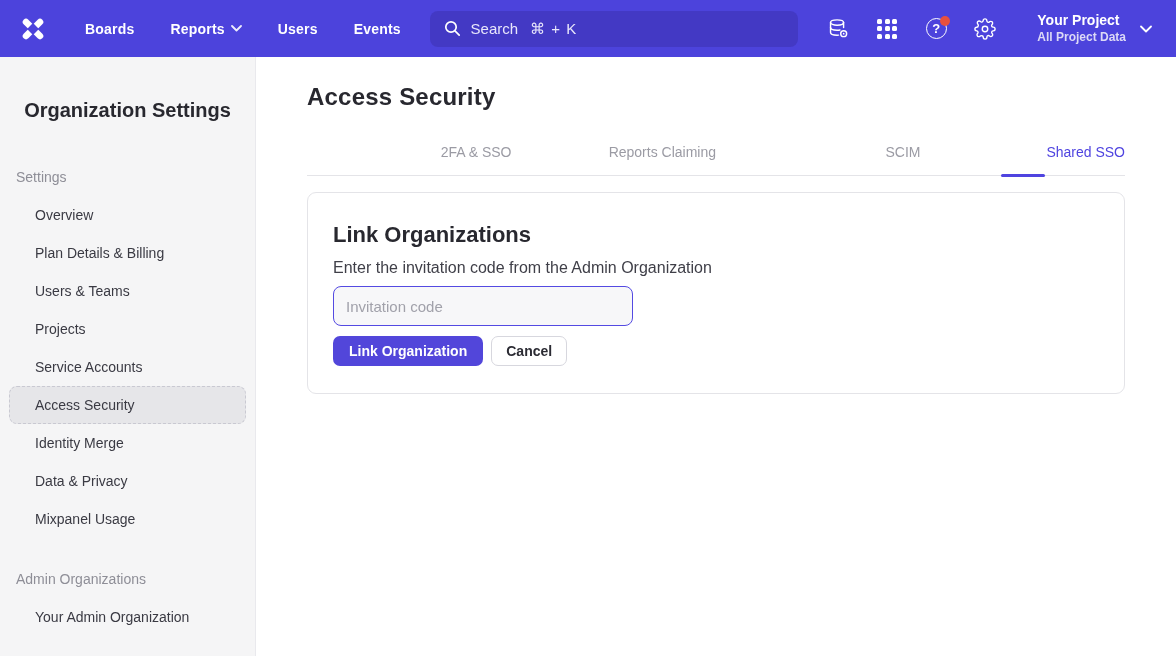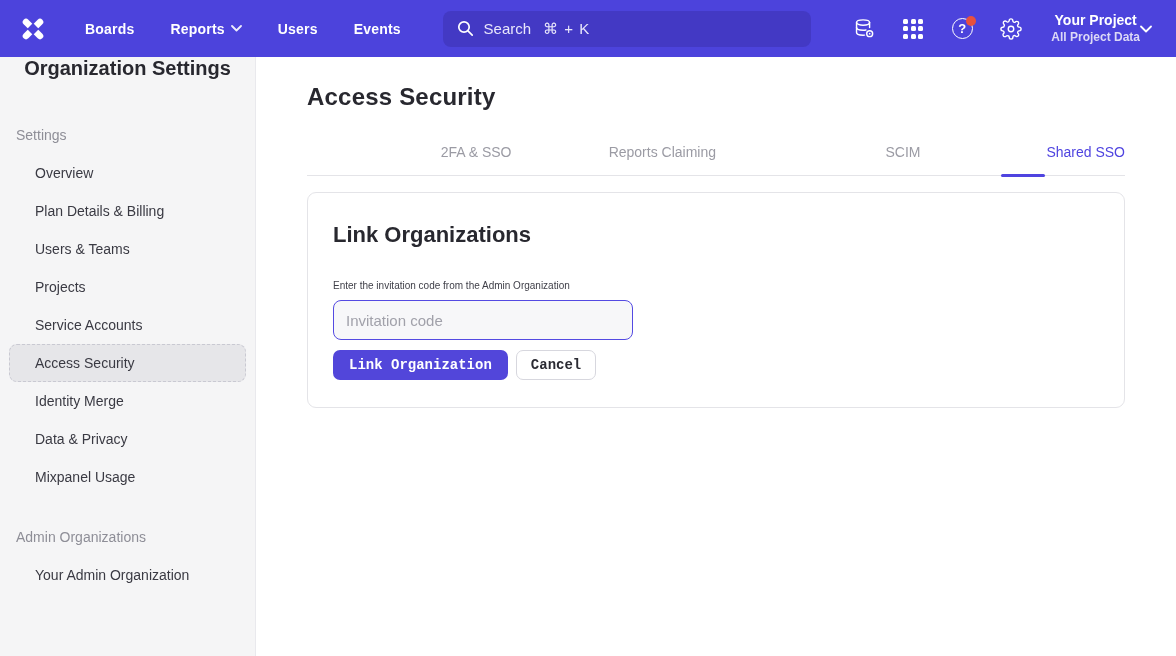--- a/index.html
+++ b/index.html
@@ -21,30 +21,30 @@
     display:flex; align-items:center; gap:10px; padding:0 14px; cursor:text;
     color:#e8e6fb; font-size:15px;
   }
   .searchbox .shortcut { margin-left:2px; letter-spacing:1px; }
   .nav-icons { display:flex; align-items:center; gap:25px; }
   .nav-icon { width:24px; height:24px; position:relative; display:flex; align-items:center; justify-content:center; cursor:pointer; }
   .grid-icon { display:grid; grid-template-columns:repeat(3,5px); grid-template-rows:repeat(3,5px); gap:2.5px; }
   .grid-icon i { background:#fff; border-radius:1.5px; display:block; }
   .help-circle { width:21px; height:21px; border:1.6px solid #fff; border-radius:50%; display:flex; align-items:center; justify-content:center; font-size:13px; font-weight:700; color:#fff; }
   .red-dot { position:absolute; top:-1px; right:-2px; width:10px; height:10px; background:#e8503e; border-radius:50%; }
-  .project-switcher { display:flex; align-items:center; margin-left:28px; cursor:pointer;text-align:center; }
+  .project-switcher { display:flex; align-items:center; gap:14px; margin-left:40px; cursor:pointer; }
   .project-name { font-size:14px; font-weight:700; line-height:17px; }
   .project-sub  { font-size:12px; font-weight:700; color:#dcd9f6; line-height:15px; margin-top:1px; }
 
   
   .app { display:flex; height:599px; }
 
   .sidebar {
     width:256px; background:#f5f5f6; border-right:1px solid #e9e9ed;
-    flex-shrink:0; 
+    flex-shrink:0; padding-top:42px;
   }
   .side-title { text-align:center; font-size:20px; font-weight:700; color:#28282f; margin-bottom:40px; }
   .side-section-label { padding-left:16px; font-size:14px; color:#8e8e97; height:30px; display:flex; align-items:center; margin-bottom:4px; }
   .side-item {
     height:38px; display:flex; align-items:center; padding-left:34px;
     font-size:14px; color:#3a3a43; cursor:pointer; border:1px dashed transparent;
   }
   .side-item.selected {
     margin:0 9px; padding-left:25px; background:#e6e6e9;
     border:1px dashed #c9c9d2; border-radius:8px;
@@ -63,29 +63,29 @@
   .tab.active::after {
     content:""; position:absolute; left:50%; transform:translateX(-50%);
     bottom:-2px; width:44px; height:3px; border-radius:3px; background:#4f44e0;
   }
 
   .card {
     margin-top:16px; border:1px solid #e4e4e8; border-radius:9px;
     padding:29px 25px 27px; background:#fff;
   }
   .card-title { font-size:22px; font-weight:700; color:#28282f; }
-  .field-label { margin-top:32px; font-size:10px; color:#3f3f48; }
+  .field-label { margin-top:11px; font-size:16px; color:#3f3f48; }
   .invite-input {
     display:block; margin-top:9px; width:300px; height:40px;
     background:#f7f7f9; border:1.5px solid #544ae2; border-radius:8px;
     padding:8px 12px; font-size:15px; font-family:"Liberation Sans", sans-serif; color:#2b2b33; outline:none;
   }
   .invite-input::placeholder { color:#a1a1aa; }
   .btn-row { margin-top:10px; display:flex; gap:8px; align-items:center; }
-  .btn { height:30px; border-radius:7px; font-size:14px; font-weight:600; font-family:Liberation Mono, monospace; cursor:pointer; display:inline-flex; align-items:center; }
+  .btn { height:30px; border-radius:7px; font-size:14px; font-weight:600; font-family:Liberation Sans, sans-serif; cursor:pointer; display:inline-flex; align-items:center; }
   .btn-primary { background:#5246da; color:#fff; border:none; padding:0 16px; }
   .btn-secondary { background:#fff; color:#2b2b33; border:1px solid #d7d7de; padding:0 14px; }
 </style>
 </head>
 <body>
 
 <header class="topnav">
   <div class="logo-wrap">
     <svg width="28" height="28" viewBox="0 0 32 32">
       <g stroke="#ffffff" stroke-width="7.5" stroke-linecap="round">

